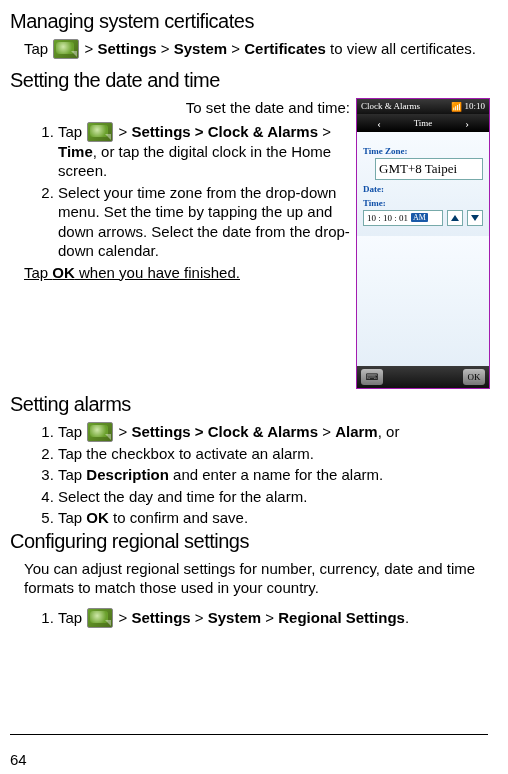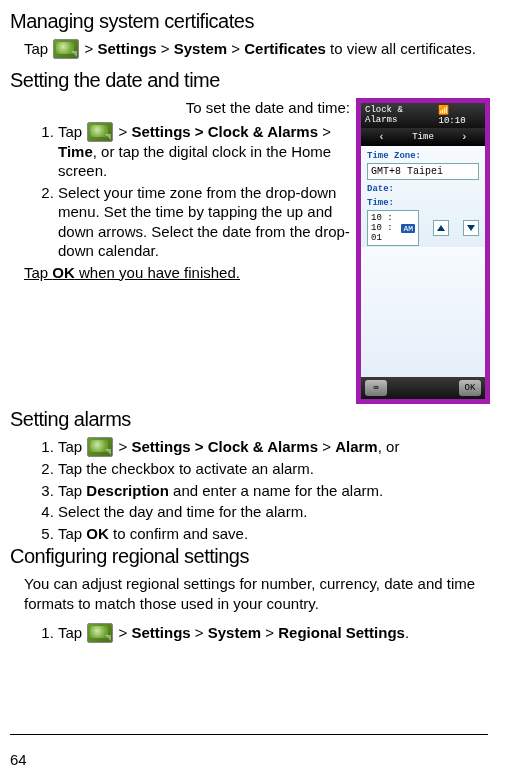--- a/index.html
+++ b/index.html
@@ -47,24 +47,24 @@
     border-left: 6px solid transparent;
     border-top: 6px solid rgba(255,255,255,.4);
   }
   .float-shot {
     float: right;
     width: 134px;
     margin: 0 0 4px 6px;
   }
   .dev {
     width: 134px;
-    border: 5px solid #a21caf;
+    border: 1px solid #a21caf;
     background: #fff;
     font-size: 9px;
-    font-family: Liberation Mono, monospace;
+    font-family: Liberation Serif, serif;
   }
   .dev-title {
     background: linear-gradient(#3a3a3a,#111);
     color: #fff;
     padding: 2px 4px;
     display: flex; justify-content: space-between;
   }
   .dev-tabs {
     display: flex;
     background: linear-gradient(#2d2d2d,#000);
@@ -72,28 +72,28 @@
     height: 18px;
     align-items: center;
   }
   .dev-tab {
     flex: 1;
     text-align: center;
     font-size: 9px;
     display: flex; align-items: center; justify-content: center; gap: 3px;
   }
   .chev { font-size: 11px; }
-  .dev-body { padding: 1px 6px; background: linear-gradient(#f7fbff,#e5eff8); }
+  .dev-body { padding: 10px 6px; background: linear-gradient(#f7fbff,#e5eff8); }
   .dev-label { color: #1050a8; font-weight: bold; margin: 4px 0 2px; font-size: 9px; }
   .dev-field {
-    background: #fff; border: 1px solid #7aa; padding: 2px 3px; font-size: 10px;
-    display: flex; justify-content: space-between; align-items: flex-start;
+    background: #fff; border: 1px solid #7aa; padding: 2px 3px; font-size: 13px;
+    display: flex; justify-content: space-between; align-items: flex-start; margin-left: 12px;
   }
   .tri-down { width:0;height:0;border-left:4px solid transparent;border-right:4px solid transparent;border-top:6px solid #003a6a; }
-  .time-row { display:flex; gap:14px; align-items:center; }
+  .time-row { display:flex; gap:4px; align-items:center; }
   .time-box { background:#fff;border:1px solid #7aa;padding:2px 3px;font-size:9px;flex:1;display:flex;align-items:center;gap:3px;}
   .ampm{background:#1a5aa8;color:#fff;font-size:8px;padding:0 2px;border-radius:1px;}
   .step-btn{width:16px;height:16px;border:1px solid #7aa;background:#fff;display:flex;align-items:center;justify-content:center;}
   .tri-up{width:0;height:0;border-left:4px solid transparent;border-right:4px solid transparent;border-bottom:6px solid #003a6a;}
   .dev-empty{height:130px;background:linear-gradient(#f7fbff,#e5eff8);}
   .dev-bottom{
     background: linear-gradient(#3a3a3a,#111);
     height: 22px;
     display:flex;justify-content:space-between;align-items:center;padding:0 4px;
   }

